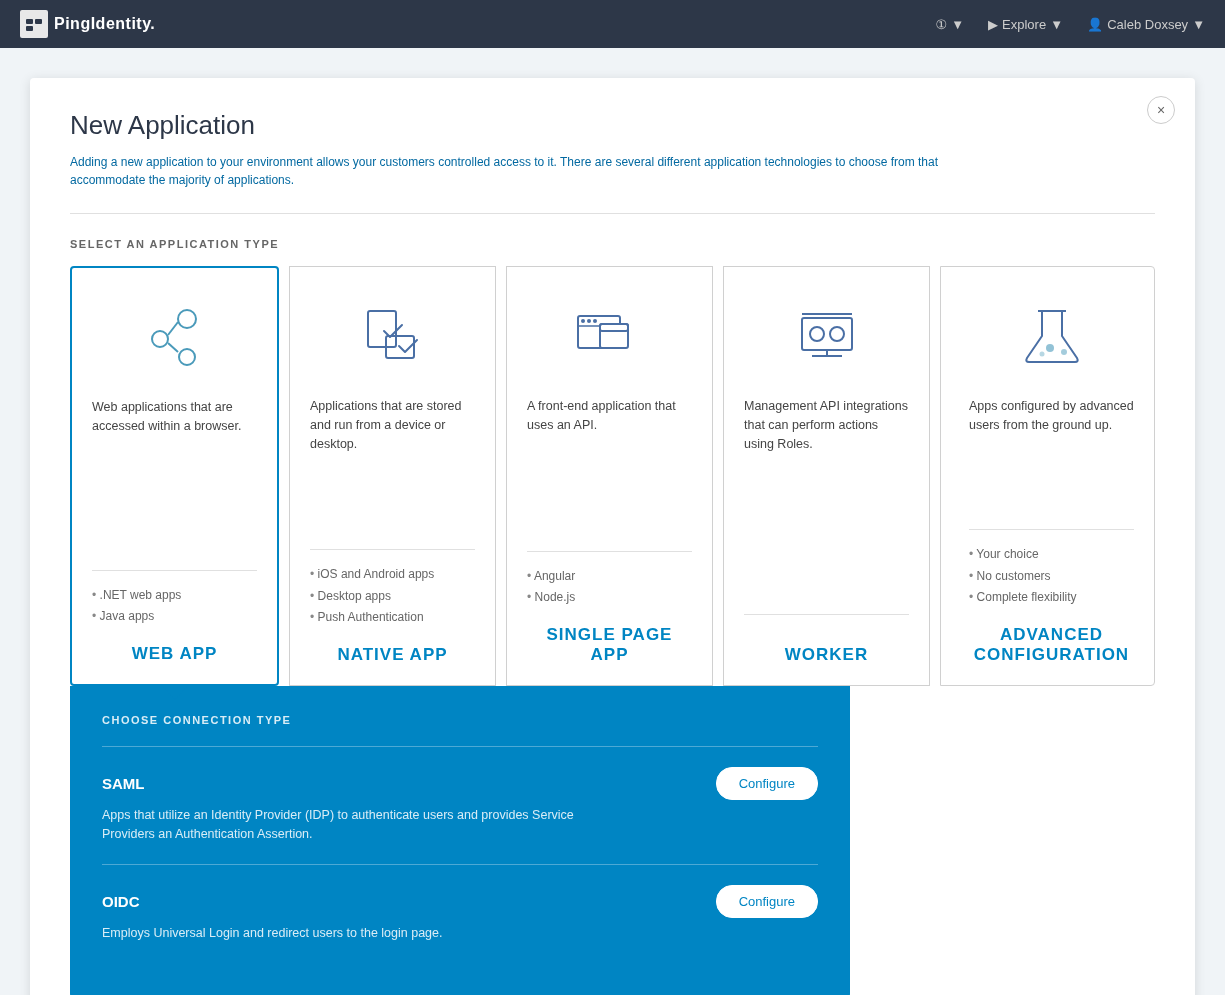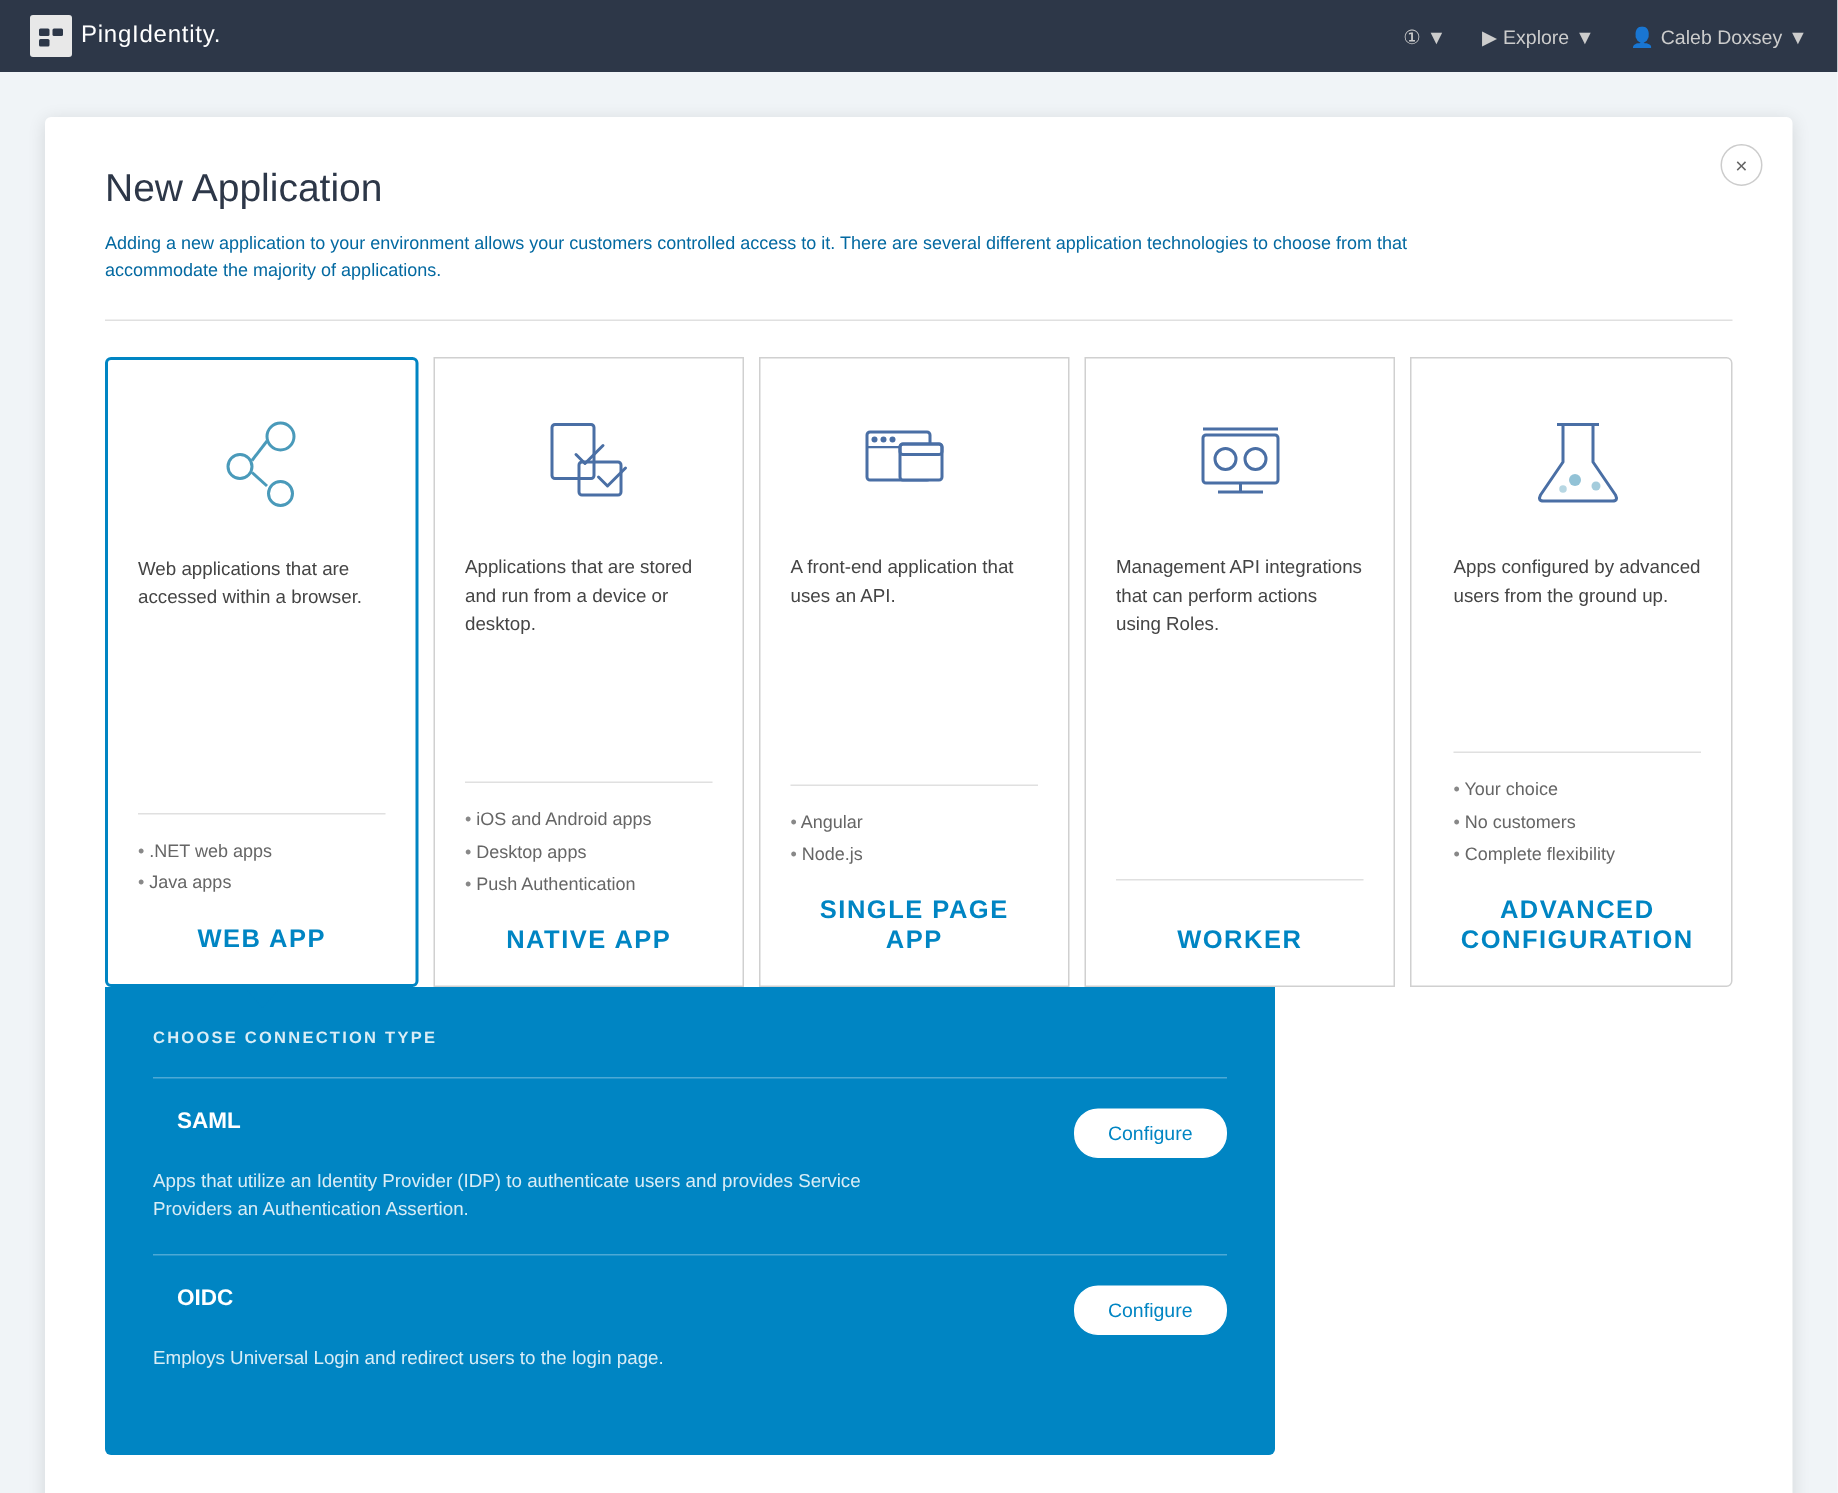--- a/index.html
+++ b/index.html
@@ -29,21 +29,21 @@
       height: 28px;
       background: #e8e8e8;
       border-radius: 2px;
       display: flex;
       align-items: center;
       justify-content: center;
     }
     .topnav-logo-text {
       color: #ffffff;
       font-size: 16px;
-      font-weight: 400;
+      font-weight: 700;
       letter-spacing: 0.5px;
     }
     .topnav-right {
       display: flex;
       align-items: center;
       gap: 24px;
     }
     .topnav-item {
       color: #cccccc;
       font-size: 13px;
@@ -237,24 +237,23 @@
       border-top: 1px solid rgba(255,255,255,0.3);
       margin-bottom: 20px;
     }
 
     .connection-option {
       margin-bottom: 20px;
     }
 
     .connection-option-header {
       display: flex;
-      align-items: flex-start;
+      align-items: center;
       justify-content: space-between;
       margin-bottom: 6px;
-      margin-left: 16px;
     }
 
     .connection-option-name {
       font-size: 15px;
       font-weight: 700;
       color: white;
     }
 
     .configure-btn {
       background: white;
@@ -319,20 +318,21 @@
     <div class="modal-close">
       <span>×</span>
     </div>
 
     <h1 class="modal-title">New Application</h1>
 
     <p class="modal-description">Adding a new application to your environment allows your customers controlled access to it. There are several different application technologies to choose from that accommodate the majority of applications.</p>
 
     <hr class="divider">
 
+    <div class="section-label">SELECT AN APPLICATION TYPE</div>
 
     <div class="app-type-grid">
 
       <div class="app-card selected">
         <div class="app-card-icon">
           <svg viewBox="0 0 80 80" fill="none" xmlns="http://www.w3.org/2000/svg">
             <circle cx="52" cy="22" r="9" stroke="#4a9aba" stroke-width="2" fill="none"></circle>
             <circle cx="25" cy="42" r="8" stroke="#4a9aba" stroke-width="2" fill="none"></circle>
             <circle cx="52" cy="60" r="8" stroke="#4a9aba" stroke-width="2" fill="none"></circle>
             <line x1="43" y1="25" x2="33" y2="38" stroke="#4a9aba" stroke-width="2"></line>

